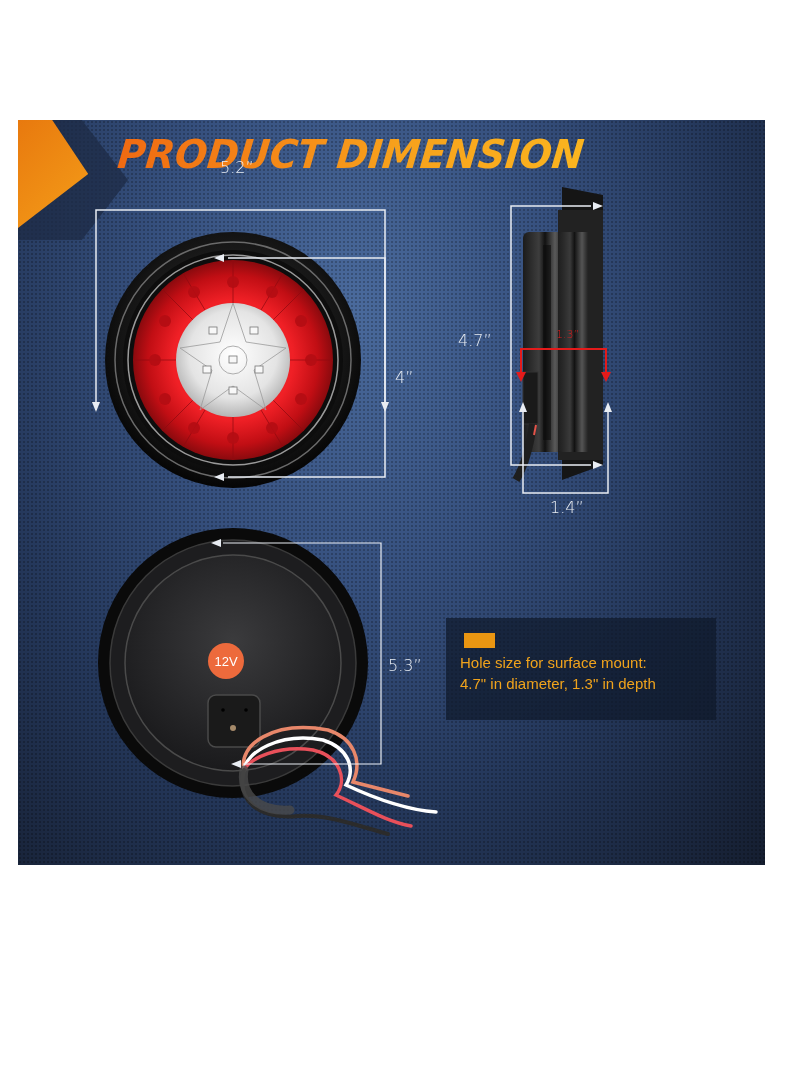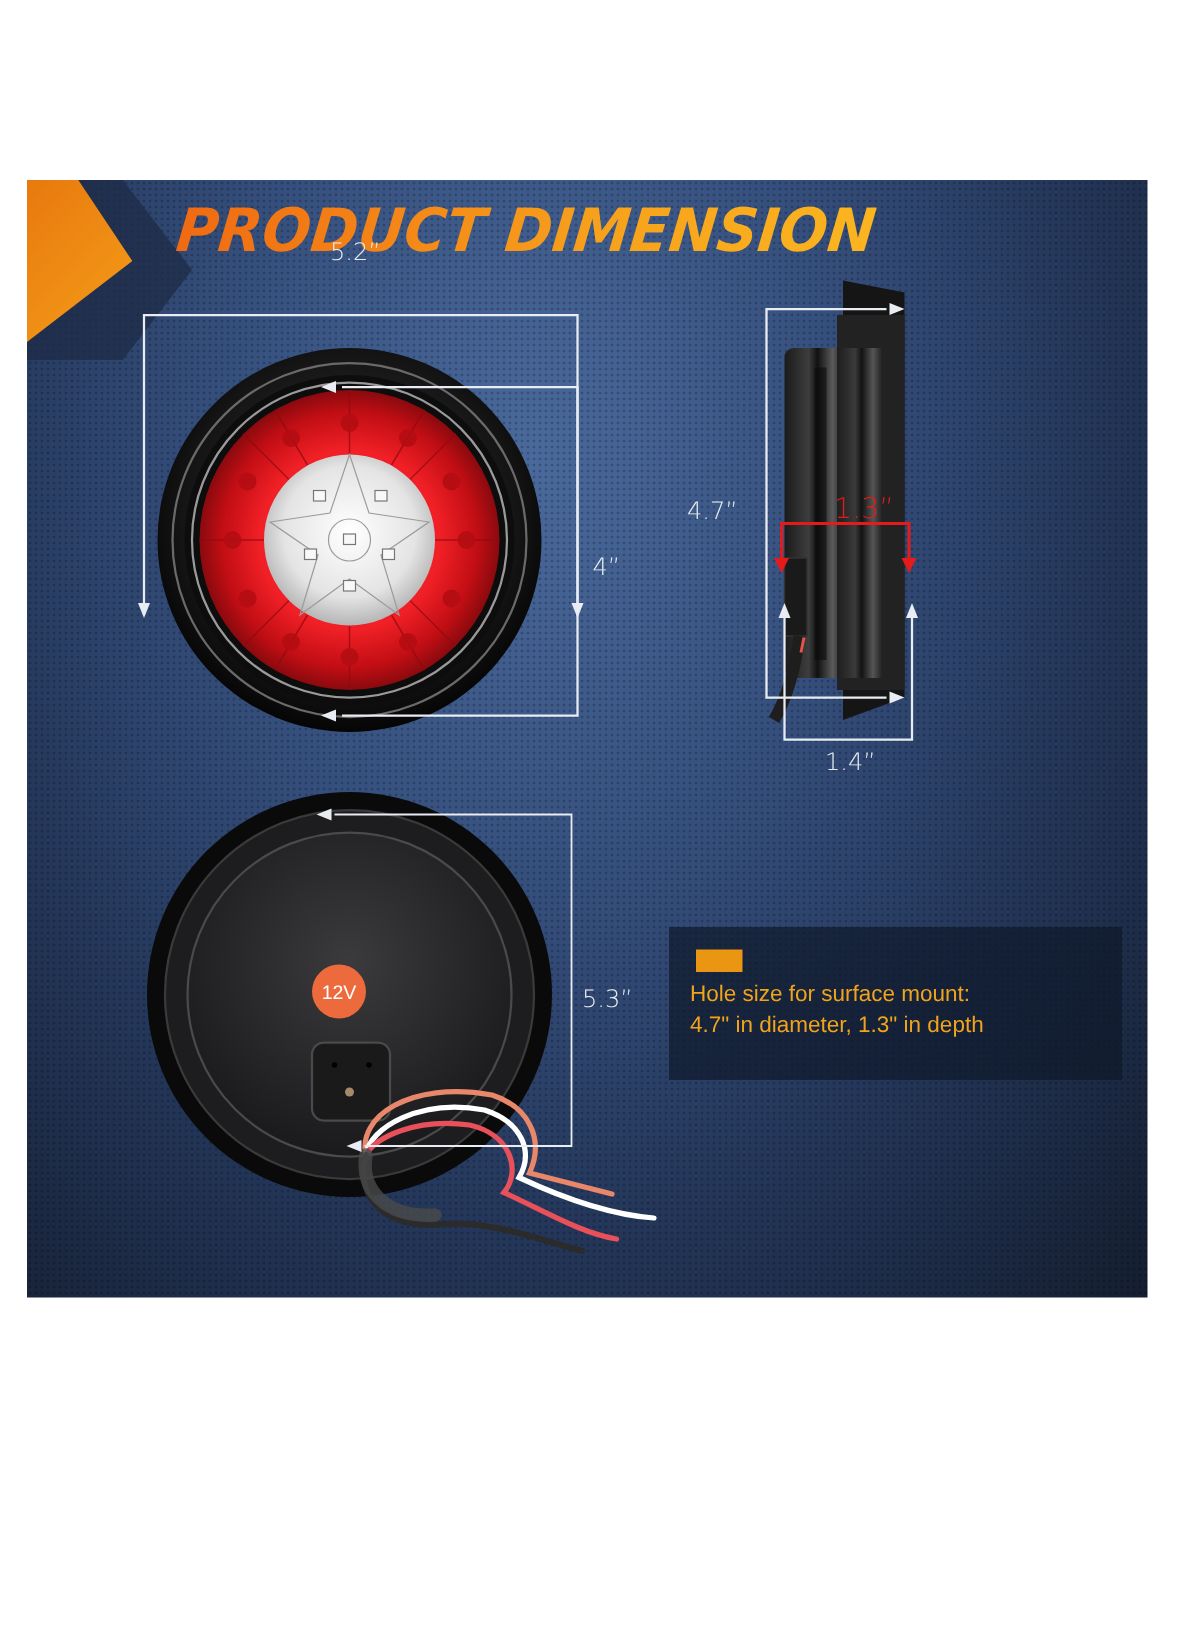--- a/index.html
+++ b/index.html
@@ -26,26 +26,25 @@
     clip-path: polygon(0 0, 38% 0, 78% 50%, 0 100%);
   }
   .title {
     position:absolute; left:100px; top:12px;
     font-family:"DejaVu Sans", sans-serif; font-weight:bold; font-style:italic;
     font-size:38px; letter-spacing:0px; transform:skewX(-6deg) scaleY(1.05);
     background: linear-gradient(90deg, #f06a12 0%, #f7a11c 60%, #fbb51f 100%);
     -webkit-background-clip:text; background-clip:text; color:transparent;
   }
   .dim { position:absolute; color:#e9edf3; font-size:16px; font-family:"DejaVu Sans", sans-serif; font-weight:300; }
-  .dim-red { color:#e31b1b; font-size:19px; }
+  .dim-red { color:#e31b1b; font-size:11px; }
   svg { position:absolute; overflow:visible; }
   .note {
     position:absolute; left:428px; top:498px; width:270px; height:102px;
     background: rgba(14,24,42,0.7);
-    padding-left: 32px;
   }
   .note-swatch { position:absolute; left:18px; top:15px; width:31px; height:15px; background:#ea9612; }
   .note-text { position:absolute; left:14px; top:34px; color:#f0a31c; font-size:15px; line-height:21px; font-family:"Liberation Sans", sans-serif; }
   .badge12 {
     position:absolute; left:190px; top:523px; width:36px; height:36px; border-radius:50%;
     background:#ed6a3c; color:#fff; font-size:13px; display:flex; align-items:center; justify-content:center;
     font-family:"Liberation Sans", sans-serif;
   }
 </style>
 </head>

